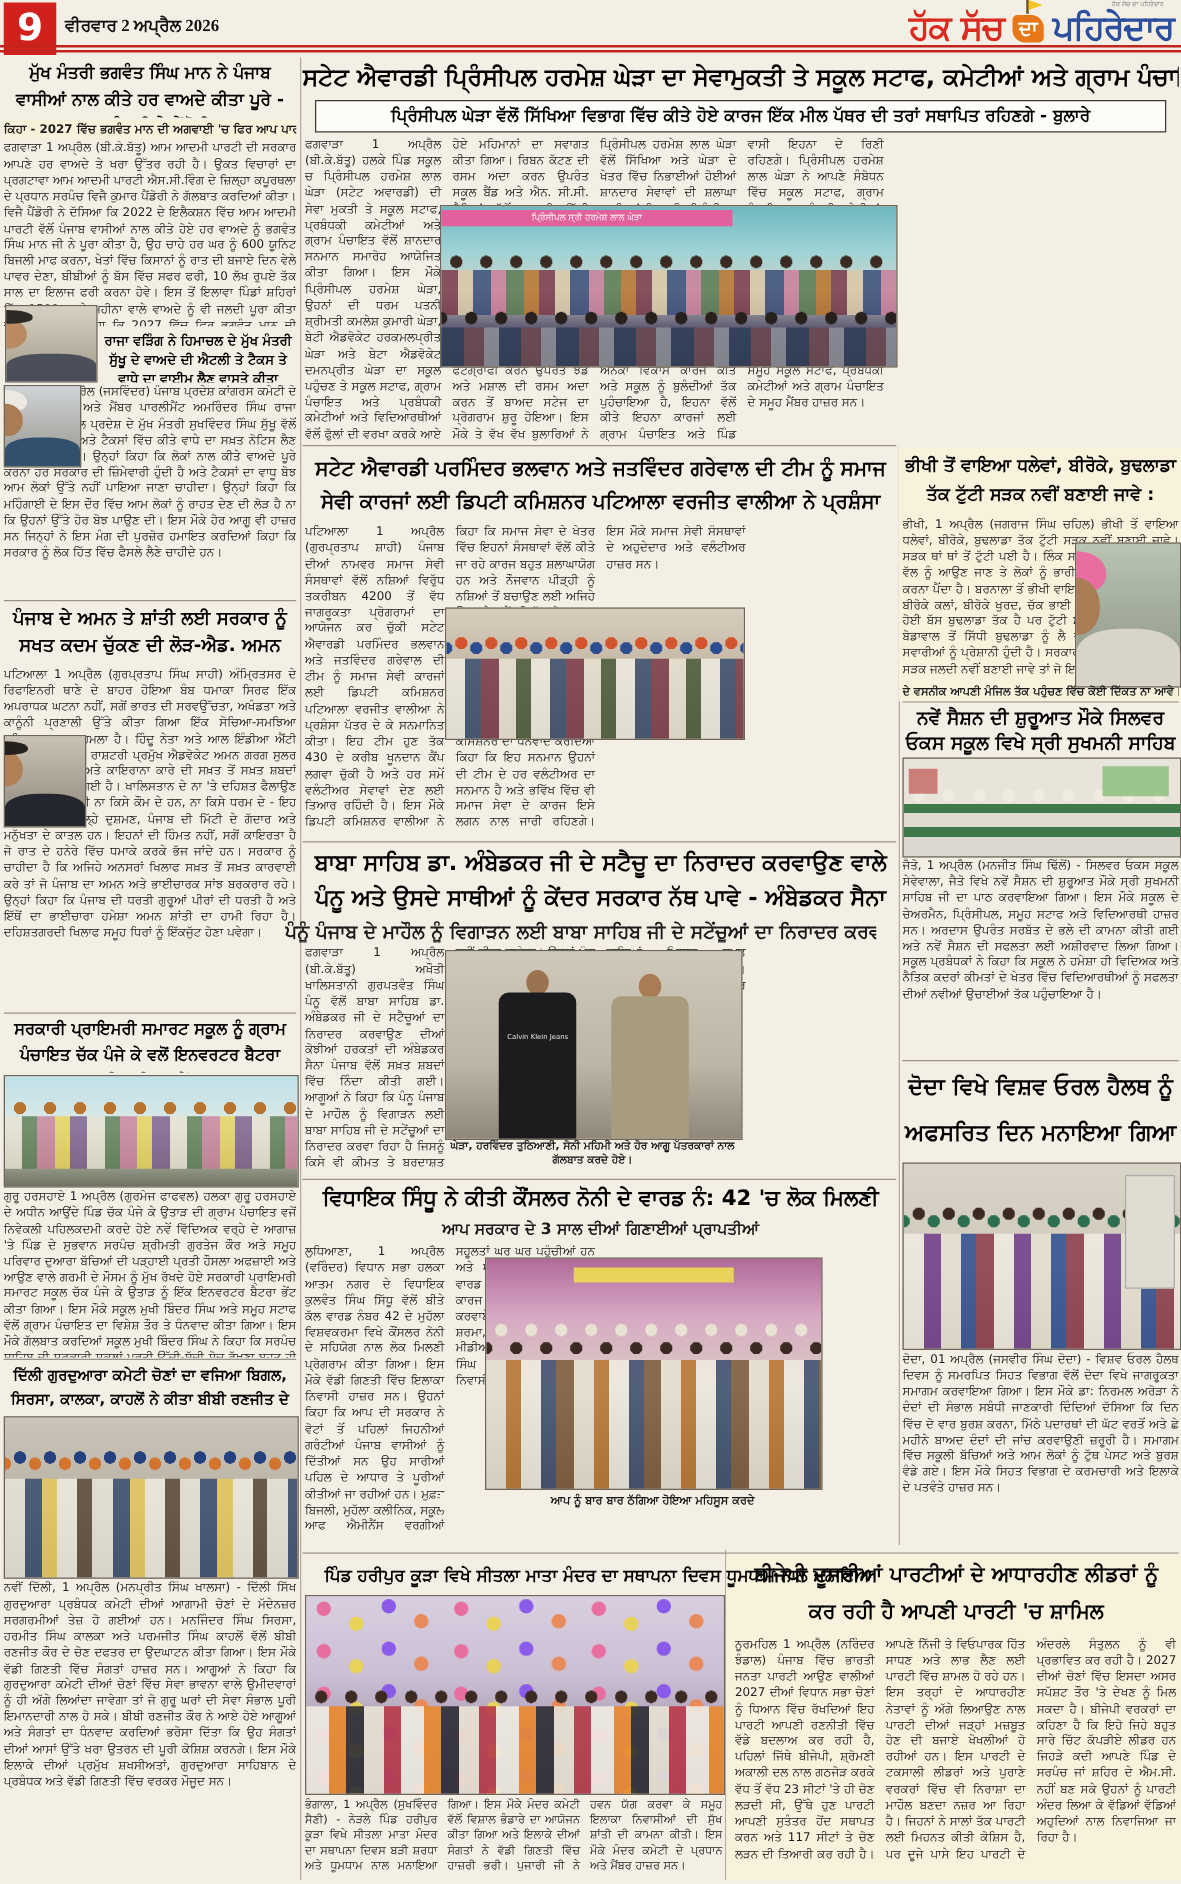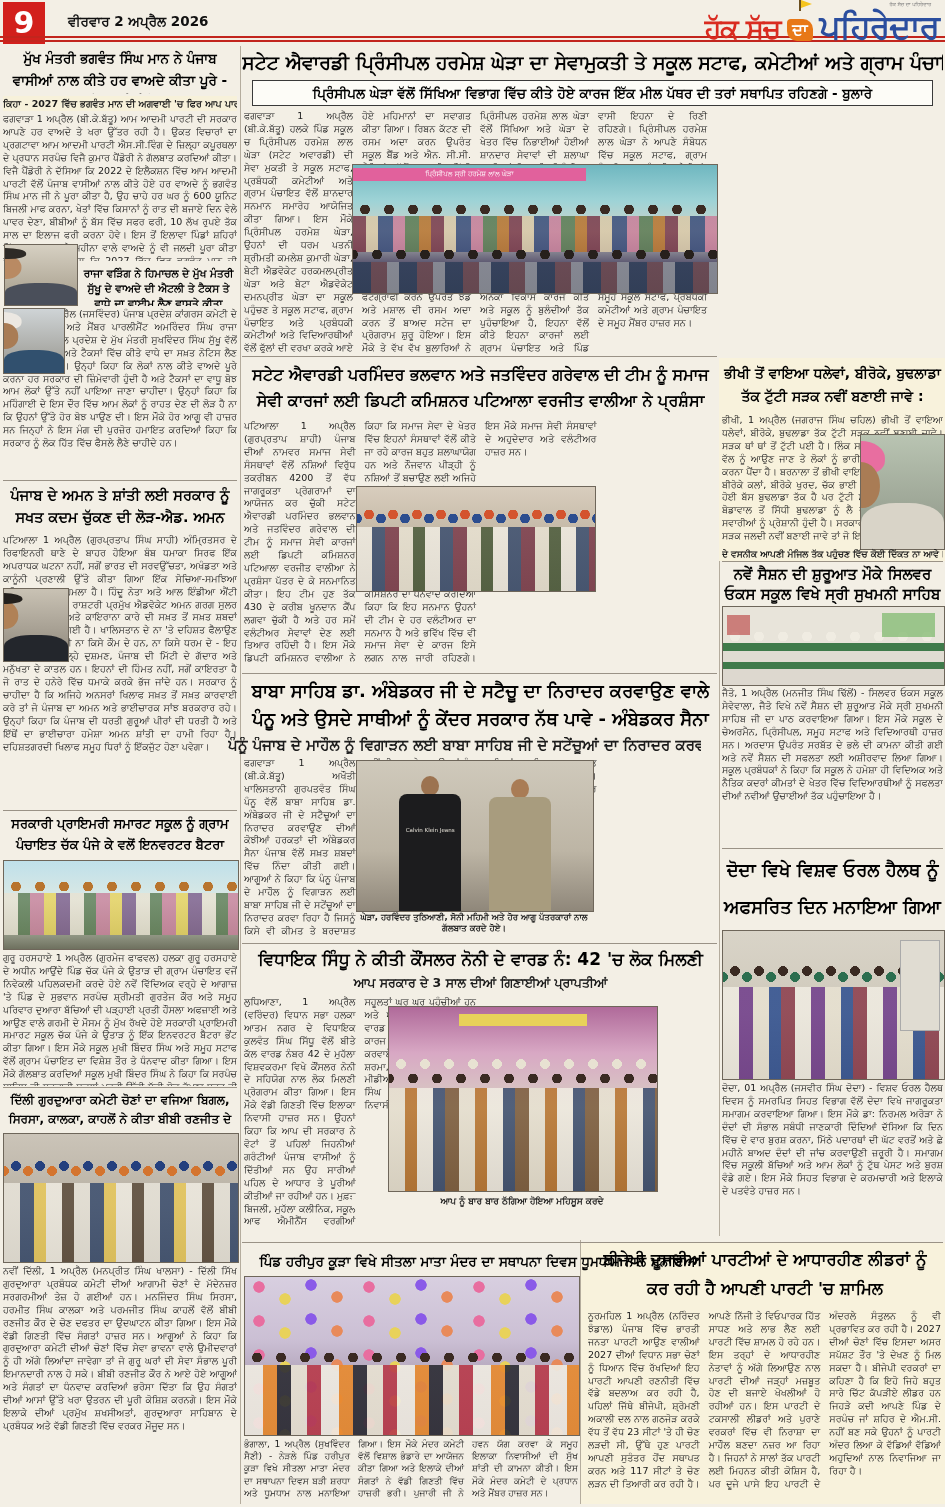--- a/index.html
+++ b/index.html
@@ -26,26 +26,26 @@
           border-radius:50% 50% 46% 46%;}
   .p-turban{position:absolute;left:50%;top:5%;width:58%;height:26%;transform:translateX(-50%);
             border-radius:50% 50% 42% 42%;}
   .p-torso{position:absolute;left:6%;right:6%;bottom:0;height:36%;border-radius:42% 42% 0 0;}
   .fig{position:absolute;}
   .fig .fh{position:absolute;left:50%;top:0;width:18px;height:20px;transform:translateX(-50%);border-radius:50%;}
   .fig .ft{position:absolute;left:0;right:0;top:18px;bottom:0;border-radius:8px 8px 0 0;}
   
   #pgnum{left:3px;top:2px;width:42px;height:42px;background:#d2201c;color:#fff;
          font-size:30px;font-weight:bold;text-align:center;line-height:42px;}
-  #dateline{left:68px;top:13px;font-size:13.5px;font-weight:bold;color:#111;white-space:nowrap;}
+  #dateline{left:52px;top:13px;font-size:13.5px;font-weight:bold;color:#111;white-space:nowrap;font-family:Liberation Serif, serif;}
   #masthead{right:6px;top:1px;height:36px;white-space:nowrap;z-index:5;}
   #masthead .m-red{color:#d92b20;font-size:27px;font-weight:800;letter-spacing:-1px;}
   #masthead .m-da{display:inline-block;position:relative;margin:0 2px;background:#e87817;color:#fff;
                   font-size:16px;font-weight:800;padding:1px 5px 2px 5px;border-radius:4px 10px 4px 10px;top:-3px;}
-  #masthead .m-blue{color:#2b4e9e;font-size:33px;font-weight:800;letter-spacing:-1px;}
+  #masthead .m-blue{color:#2b4e9e;font-size:27px;font-weight:800;letter-spacing:-1px;}
   #mast-tag{position:absolute;right:8px;top:0;font-size:5px;color:#777;}
   #flagpennant{position:absolute;left:96px;top:-1px;width:0;height:0;
                border-left:11px solid #f6c41e;border-top:4px solid transparent;border-bottom:4px solid transparent;}
   #flagpole{position:absolute;left:94px;top:-2px;width:2px;height:12px;background:#6b4f1f;}
 </style>
 </head>
 <body>
 
 <div class="abs" id="pgnum">9</div>
 <div class="abs" id="dateline">ਵੀਰਵਾਰ 2 ਅਪ੍ਰੈਲ 2026</div>

